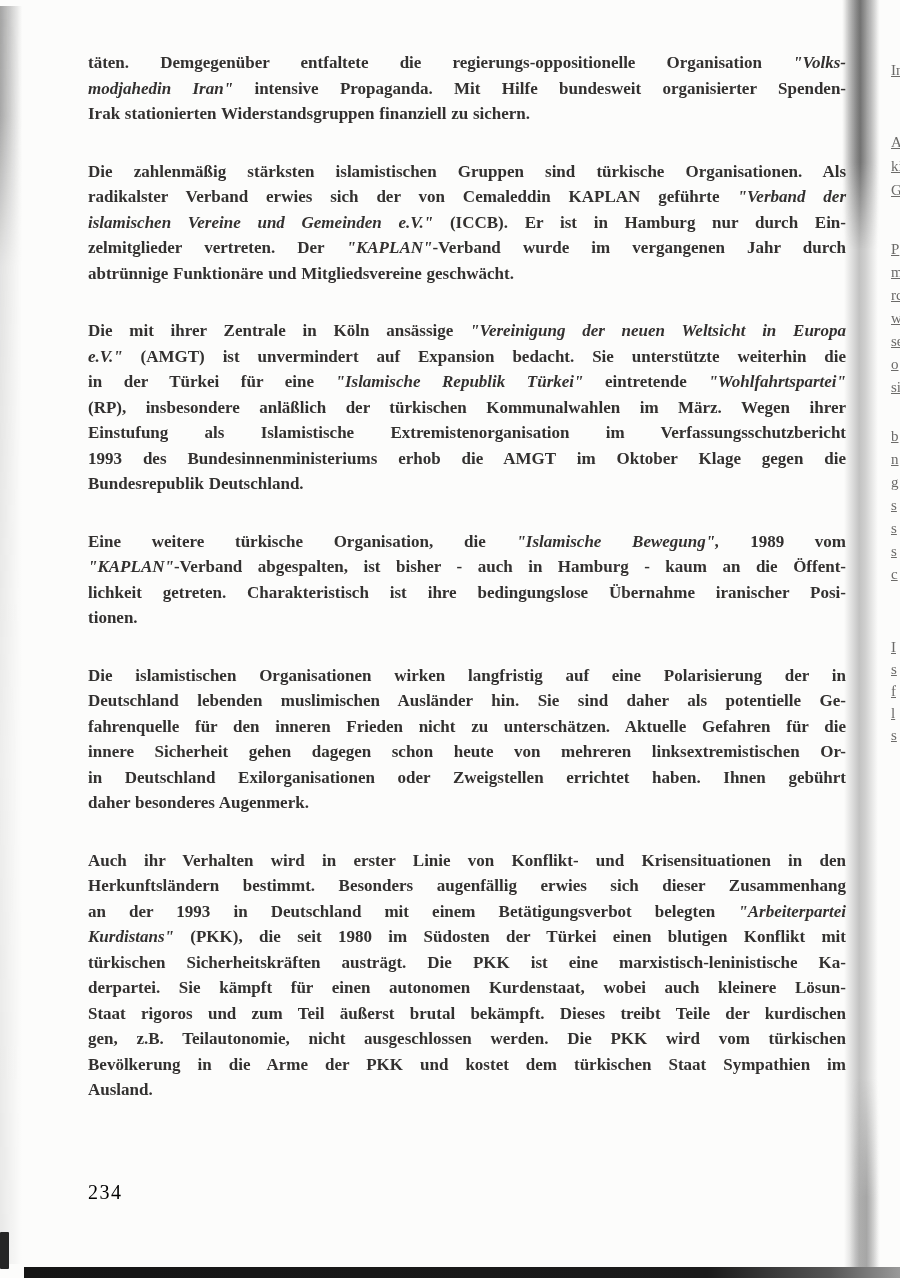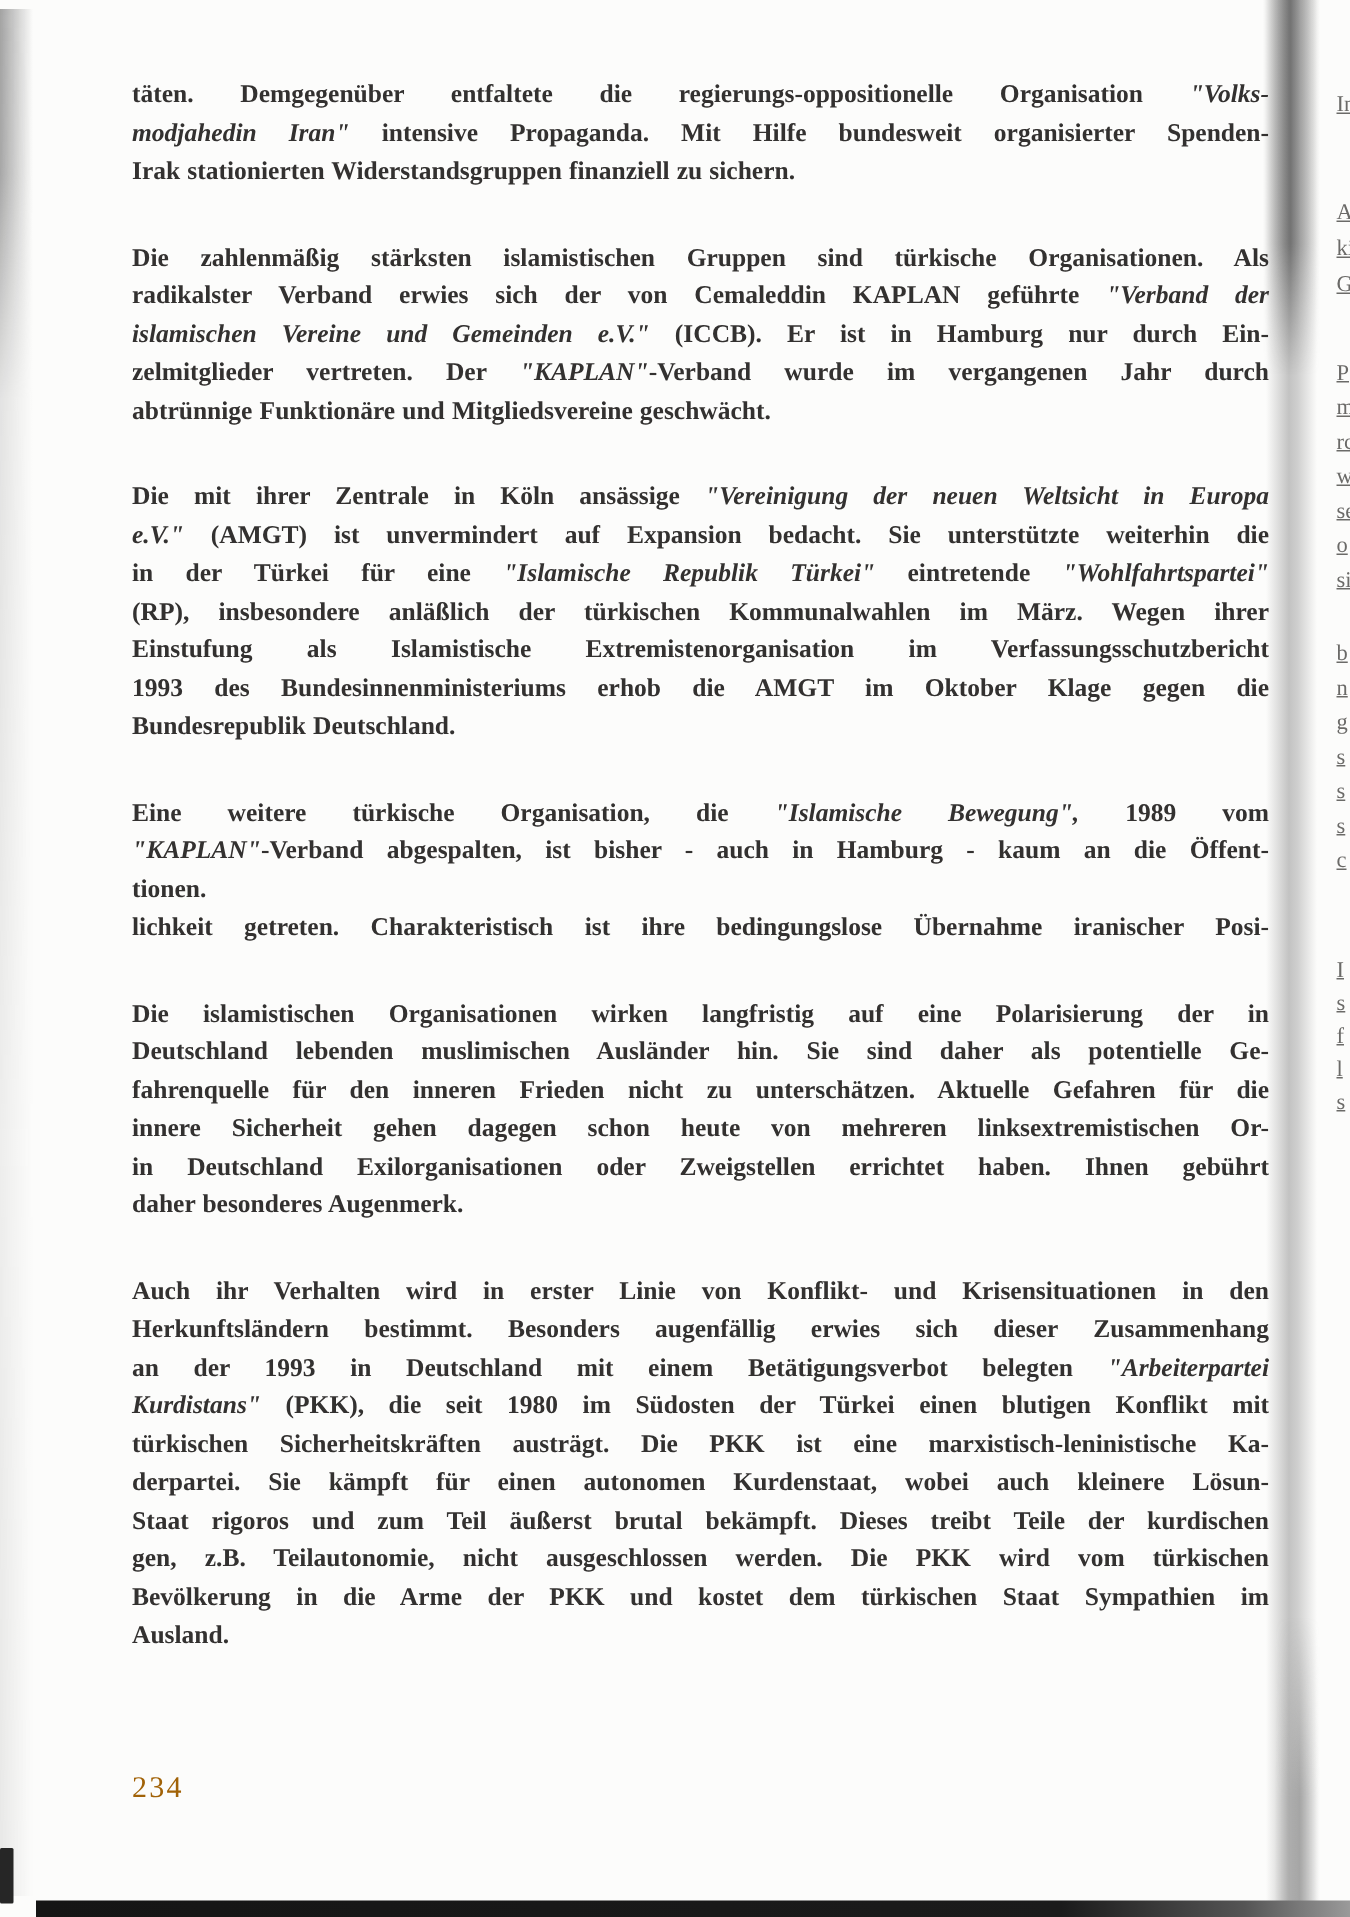--- a/index.html
+++ b/index.html
@@ -29,21 +29,21 @@
   }
   .line.last { text-align-last: left; }
   .line em { font-style: italic; }
 
   
   #page-number {
     position: absolute;
     left: 88px; top: 1181px;
     font-size: 20px;
     letter-spacing: 1.5px;
-    color: #a16207;
+    color: #000000;
   }
 
   
   .left-shadow {
     position: absolute;
     left: 0; top: 6px; bottom: 14px; width: 22px;
     background: linear-gradient(to right, rgba(140,140,140,0.8), rgba(255,255,255,0));
     -webkit-mask-image: linear-gradient(to bottom, rgba(0,0,0,1) 0px, rgba(0,0,0,0.95) 110px, rgba(0,0,0,0.28) 260px, rgba(0,0,0,0.16) 60%, rgba(0,0,0,0.22) 100%);
     mask-image: linear-gradient(to bottom, rgba(0,0,0,1) 0px, rgba(0,0,0,0.95) 110px, rgba(0,0,0,0.28) 260px, rgba(0,0,0,0.16) 60%, rgba(0,0,0,0.22) 100%);
   }
@@ -113,22 +113,22 @@
       <div class="line"><em>e.V." </em><span>(AMGT) ist unvermindert auf Expansion bedacht. Sie unterstützte weiterhin die</span></div>
       <div class="line"><span>in der Türkei für eine </span><em>"Islamische Republik Türkei"</em><span> eintretende </span><em>"Wohlfahrtspartei"</em></div>
       <div class="line"><span>(RP), insbesondere anläßlich der türkischen Kommunalwahlen im März. Wegen ihrer</span></div>
       <div class="line"><span>Einstufung als Islamistische Extremistenorganisation im Verfassungsschutzbericht</span></div>
       <div class="line"><span>1993 des Bundesinnenministeriums erhob die AMGT im Oktober Klage gegen die</span></div>
       <div class="line last"><span>Bundesrepublik Deutschland.</span></div>
     </div>
     <div class="para">
       <div class="line"><span>Eine weitere türkische Organisation, die </span><em>"Islamische Bewegung",</em><span> 1989 vom</span></div>
       <div class="line"><em>"KAPLAN"</em><span>-Verband abgespalten, ist bisher - auch in Hamburg - kaum an die Öffent-</span></div>
+      <div class="line"><span>lichkeit getreten. Charakteristisch ist ihre bedingungslose Übernahme iranischer Posi-</span></div>
       <div class="line last"><span>tionen.</span></div>
-      <div class="line"><span>lichkeit getreten. Charakteristisch ist ihre bedingungslose Übernahme iranischer Posi-</span></div>
     </div>
     <div class="para">
       <div class="line"><span>Die islamistischen Organisationen wirken langfristig auf eine Polarisierung der in</span></div>
       <div class="line"><span>Deutschland lebenden muslimischen Ausländer hin. Sie sind daher als potentielle Ge-</span></div>
       <div class="line"><span>fahrenquelle für den inneren Frieden nicht zu unterschätzen. Aktuelle Gefahren für die</span></div>
       <div class="line"><span>innere Sicherheit gehen dagegen schon heute von mehreren linksextremistischen Or-</span></div>
       <div class="line"><span>in Deutschland Exilorganisationen oder Zweigstellen errichtet haben. Ihnen gebührt</span></div>
       <div class="line last"><span>daher besonderes Augenmerk.</span></div>
     </div>
     <div class="para">

